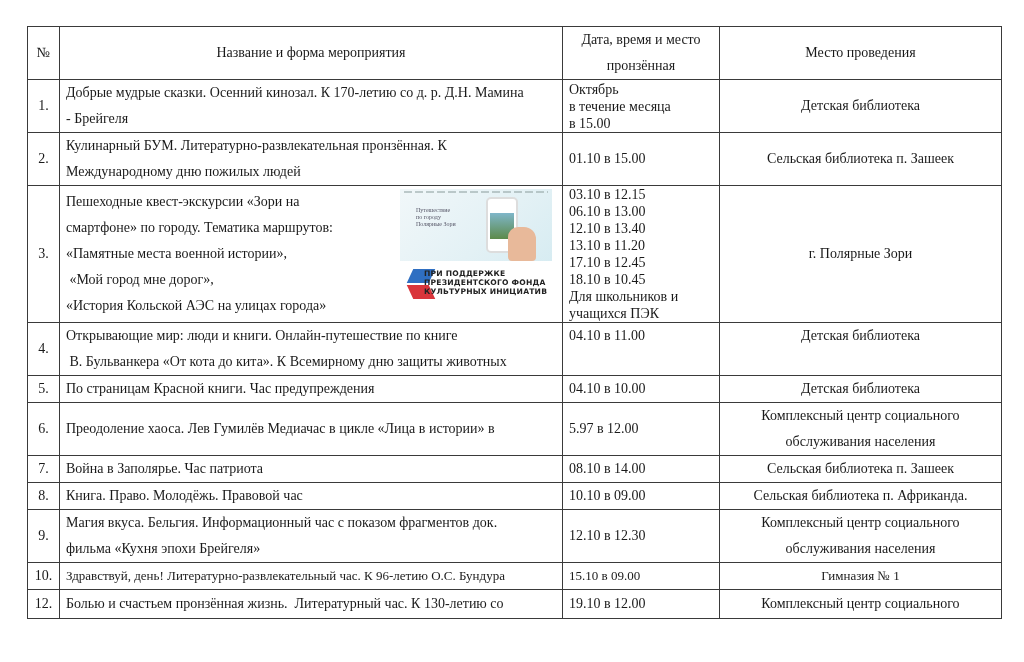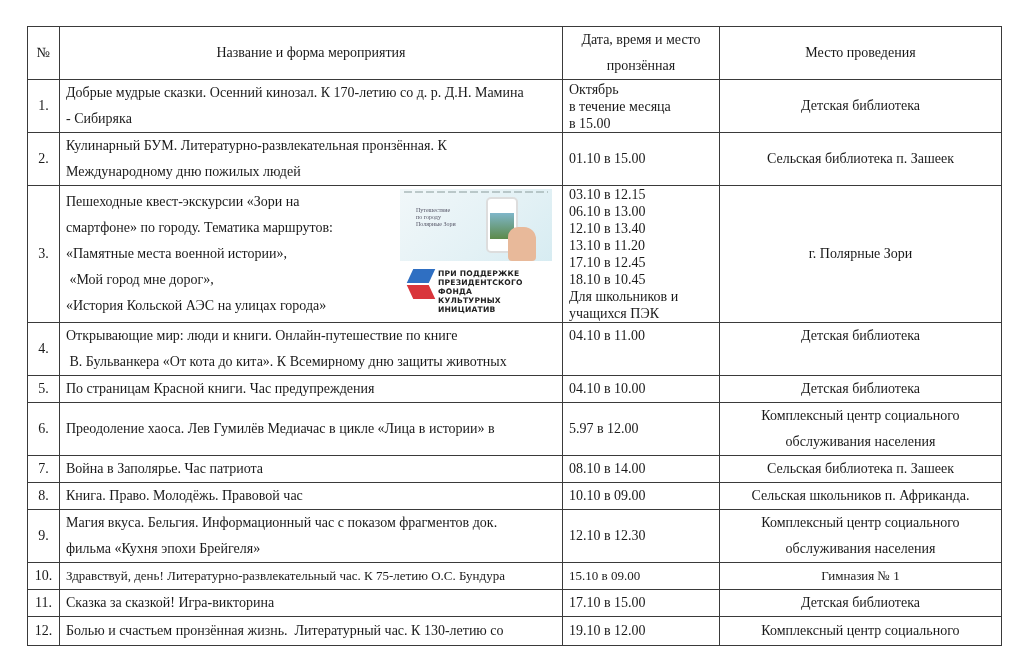--- a/index.html
+++ b/index.html
@@ -48,21 +48,21 @@
     background: #fff; border: 2px solid #ddd; border-radius: 5px; }
   .phone-screen { position: absolute; left: 2px; top: 14px; width: 24px; height: 26px;
     background: linear-gradient(#7fb6c9, #5c8a4a); }
   .hand { position: absolute; left: 108px; top: 38px; width: 28px; height: 34px;
     background: #e8b99a; border-radius: 10px 12px 4px 4px; }
   .logo-k { position: absolute; left: 6px; top: 78px; width: 26px; height: 34px; }
   .logo-k .blue { position: absolute; left: 4px; top: 2px; width: 22px; height: 14px;
     background: #2f6fc2; transform: skewX(-25deg); }
   .logo-k .red { position: absolute; left: 4px; top: 18px; width: 22px; height: 14px;
     background: #d9353b; transform: skewX(25deg); }
-  .logo-text { position: absolute; left: 38px; top: 80px; font-family: "DejaVu Sans", sans-serif;
+  .logo-text { position: absolute; left: 24px; top: 80px; font-family: "DejaVu Sans", sans-serif;
     font-weight: bold; font-size: 7.6px; line-height: 9px; color: #222; letter-spacing: .2px; }
 </style>
 </head>
 <body>
 
 <table class="schedule">
   <colgroup>
     <col class="c-num">
       <col class="c-name">
       <col class="c-date">
@@ -78,21 +78,21 @@
       </th>
       <th>Место проведения</th>
     </tr>
   </thead>
   <tbody>
 
     <tr class="h52">
       <td class="num">1.</td>
       <td>
         <span class="name-line">Добрые мудрые сказки. Осенний кинозал. К 170-летию со д. р. Д.Н. Мамина</span>
-        <span class="name-line">- Сибиряка</span>
+        <span class="name-line">- Брейгеля</span>
       </td>
       <td class="date">
         <span class="tight-line">Октябрь</span>
         <span class="tight-line">в течение месяца</span>
         <span class="tight-line">в 15.00</span>
       </td>
       <td class="place">
         <span class="name-line">Детская библиотека</span>
       </td>
     </tr>
@@ -220,21 +220,21 @@
 
     <tr class="h26">
       <td class="num">8.</td>
       <td>
         <span class="name-line">Книга. Право. Молодёжь. Правовой час</span>
       </td>
       <td class="date">
         <span class="name-line">10.10 в 09.00</span>
       </td>
       <td class="place">
-        <span class="name-line">Сельская школьников п. Африканда.</span>
+        <span class="name-line">Сельская библиотека п. Африканда.</span>
       </td>
     </tr>
 
     <tr class="h52">
       <td class="num">9.</td>
       <td>
         <span class="name-line">Магия вкуса. Бельгия. Информационный час с показом фрагментов док.</span>
         <span class="name-line">фильма «Кухня эпохи Брейгеля»</span>
       </td>
       <td class="date">
@@ -242,42 +242,30 @@
       </td>
       <td class="place">
         <span class="name-line">Комплексный центр социального</span>
         <span class="name-line">обслуживания населения</span>
       </td>
     </tr>
 
     <tr class="h26">
       <td class="num">10.</td>
       <td class="small">
-        <span class="name-line">Здравствуй, день! Литературно-развлекательный час. К 75-летию О.С. Бундура</span>
+        <span class="name-line">Здравствуй, день! Литературно-развлекательный час. К 96-летию О.С. Бундура</span>
       </td>
       <td class="date small">
         <span class="name-line">15.10 в 09.00</span>
       </td>
       <td class="place small">
         <span class="name-line">Гимназия № 1</span>
       </td>
     </tr>
 
-    <tr class="h26">
-      <td class="num">11.</td>
-      <td>
-        <span class="name-line">Сказка за сказкой! Игра-викторина</span>
-      </td>
-      <td class="date">
-        <span class="name-line">17.10 в 15.00</span>
-      </td>
-      <td class="place">
-        <span class="name-line">Детская библиотека</span>
-      </td>
-    </tr>
 
     <tr class="h29">
       <td class="num">12.</td>
       <td>
         <span class="name-line" style="white-space:pre">Болью и счастьем пронзённая жизнь.  Литературный час. К 130-летию со</span>
       </td>
       <td class="date">
         <span class="name-line">19.10 в 12.00</span>
       </td>
       <td class="place">

